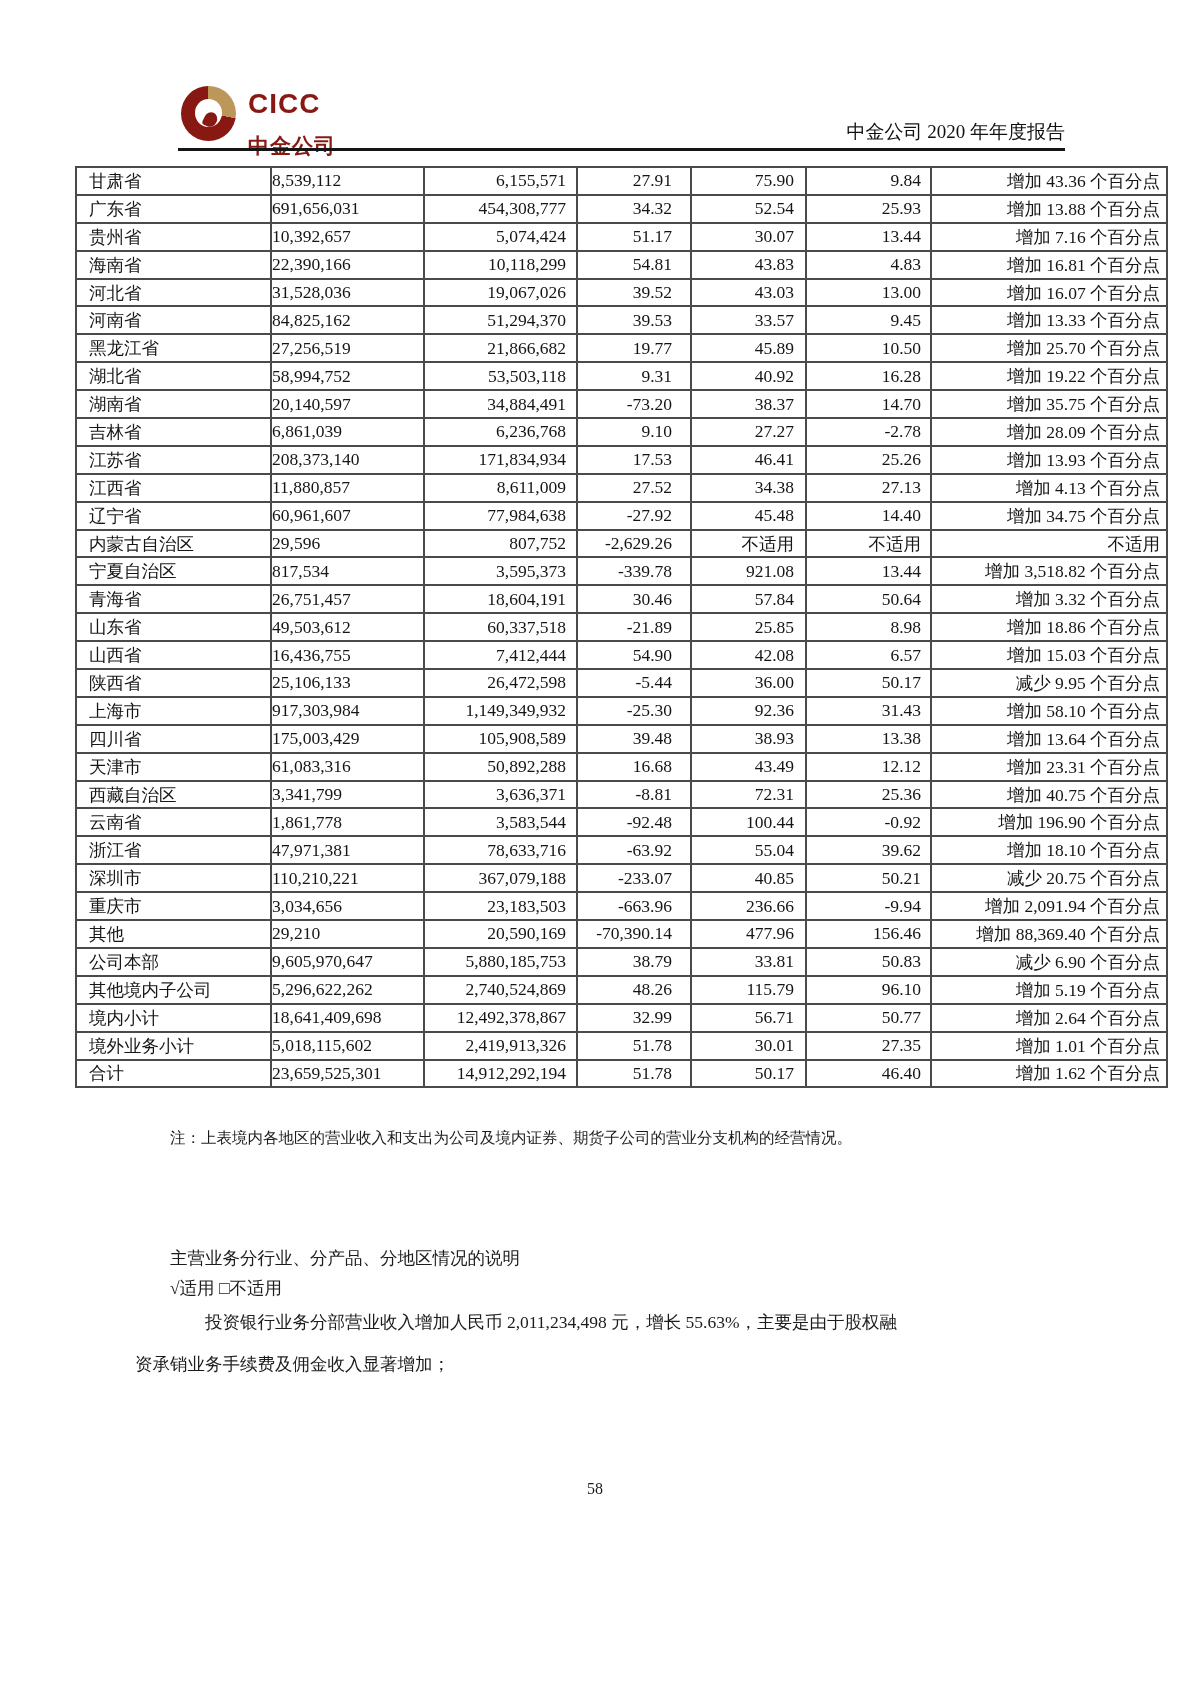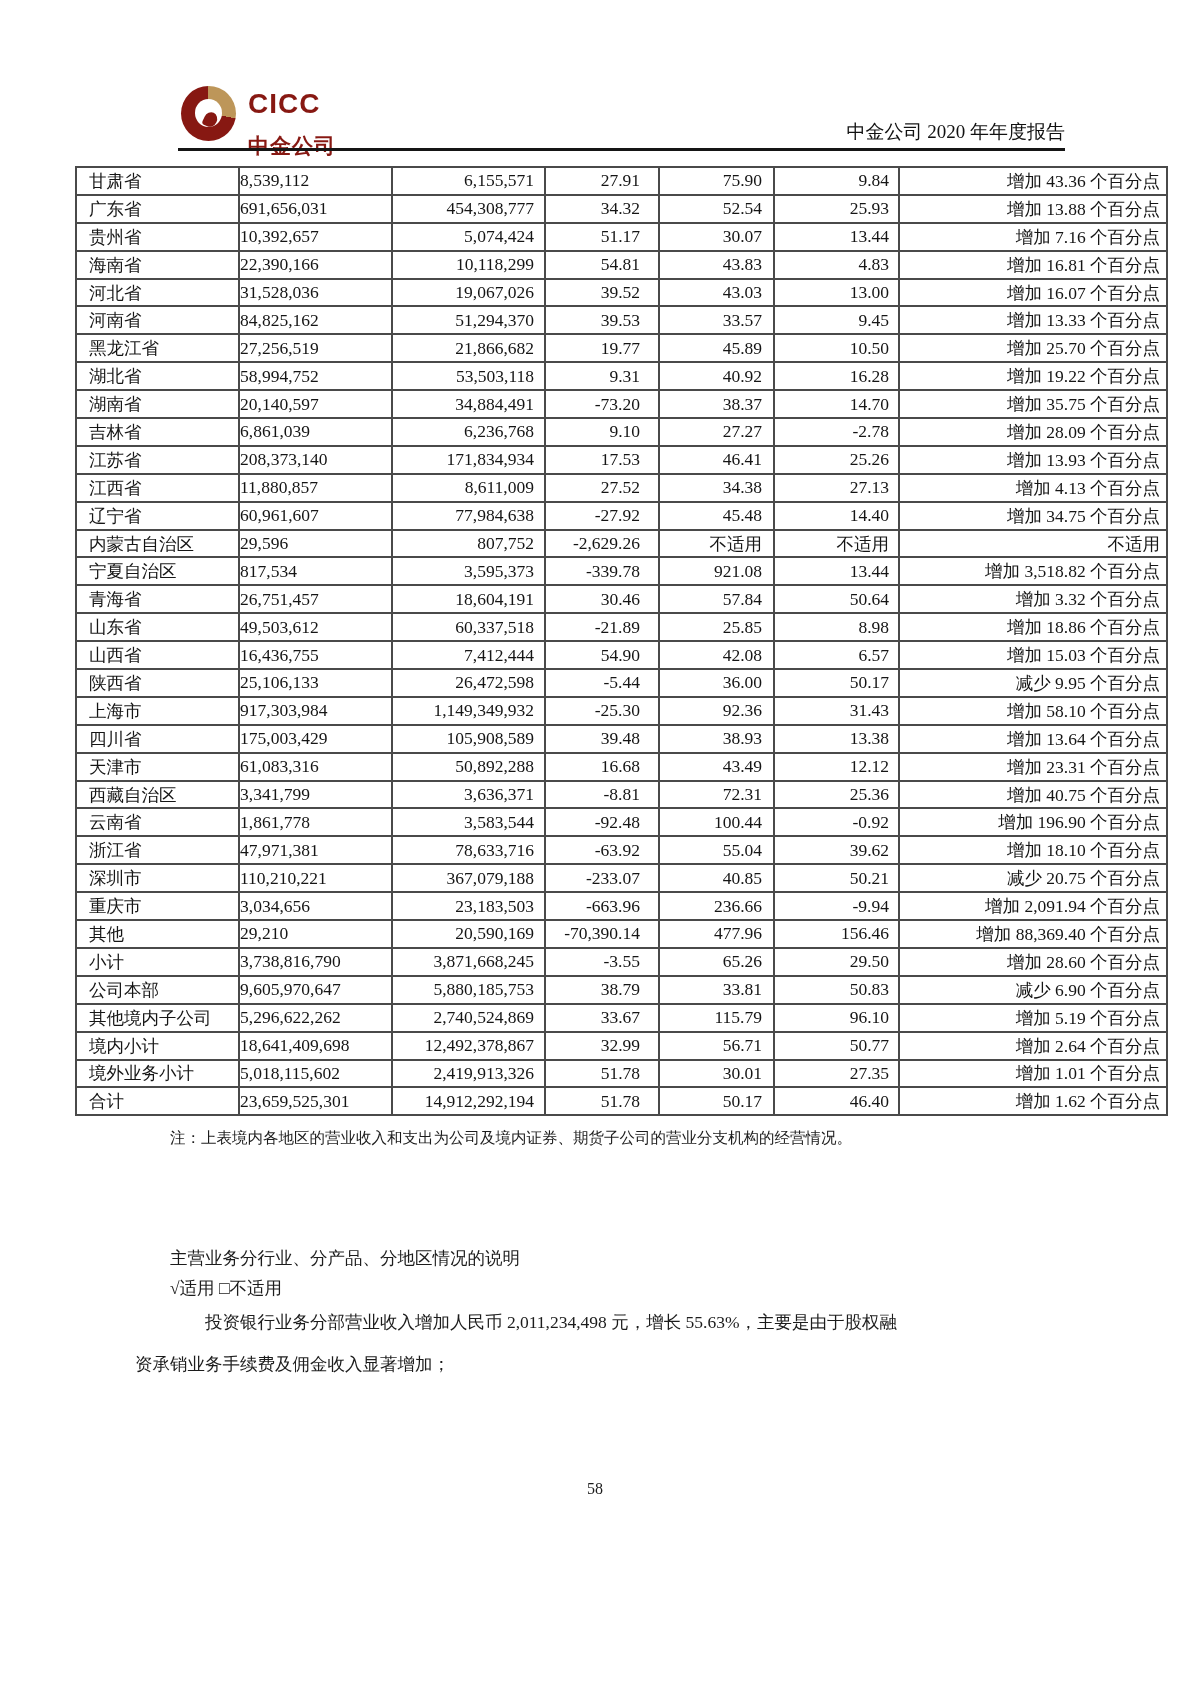--- a/index.html
+++ b/index.html
@@ -43,21 +43,21 @@
   
   table.region{
     position:absolute;left:75px;top:166px;width:1093px;
     border-collapse:collapse;table-layout:fixed;
   }
   table.region td{
     border:2px solid var(--line);
     height:27.9px;font-size:17.5px;color:#151515;
     white-space:nowrap;overflow:hidden;vertical-align:middle;
   }
-  td.col0{width:163px;text-align:left;padding-left:12px;border-radius:7px;}
+  td.col0{width:195px;text-align:left;padding-left:12px;border-radius:7px;}
   td.col1{width:153px;text-align:left;padding-right:10px;}
   td.col2{width:153px;text-align:right;padding-right:10px;}
   td.col3{width:114px;text-align:right;padding-right:18px;}
   td.col4{width:115px;text-align:right;padding-right:11px;}
   td.col5{width:125px;text-align:right;padding-right:9px;}
   td.col6{text-align:right;padding-right:6px;}
 
   
   .note{position:absolute;left:170px;top:1128px;font-size:15.5px;}
   .section-heading{position:absolute;left:170px;top:1246px;font-size:17.5px;}
@@ -331,42 +331,33 @@
         <tr>
           <td class="col0">其他</td>
           <td class="col1">29,210</td>
           <td class="col2">20,590,169</td>
           <td class="col3">-70,390.14</td>
           <td class="col4">477.96</td>
           <td class="col5">156.46</td>
           <td class="col6">增加 88,369.40 个百分点</td>
         </tr>
         <tr>
-          <td class="col0">小计</td>
-          <td class="col1">3,738,816,790</td>
-          <td class="col2">3,871,668,245</td>
-          <td class="col3">-3.55</td>
-          <td class="col4">65.26</td>
-          <td class="col5">29.50</td>
-          <td class="col6">增加 28.60 个百分点</td>
-        </tr>
-        <tr>
           <td class="col0">公司本部</td>
           <td class="col1">9,605,970,647</td>
           <td class="col2">5,880,185,753</td>
           <td class="col3">38.79</td>
           <td class="col4">33.81</td>
           <td class="col5">50.83</td>
           <td class="col6">减少 6.90 个百分点</td>
         </tr>
         <tr>
           <td class="col0">其他境内子公司</td>
           <td class="col1">5,296,622,262</td>
           <td class="col2">2,740,524,869</td>
-          <td class="col3">33.67</td>
+          <td class="col3">48.26</td>
           <td class="col4">115.79</td>
           <td class="col5">96.10</td>
           <td class="col6">增加 5.19 个百分点</td>
         </tr>
         <tr>
           <td class="col0">境内小计</td>
           <td class="col1">18,641,409,698</td>
           <td class="col2">12,492,378,867</td>
           <td class="col3">32.99</td>
           <td class="col4">56.71</td>

